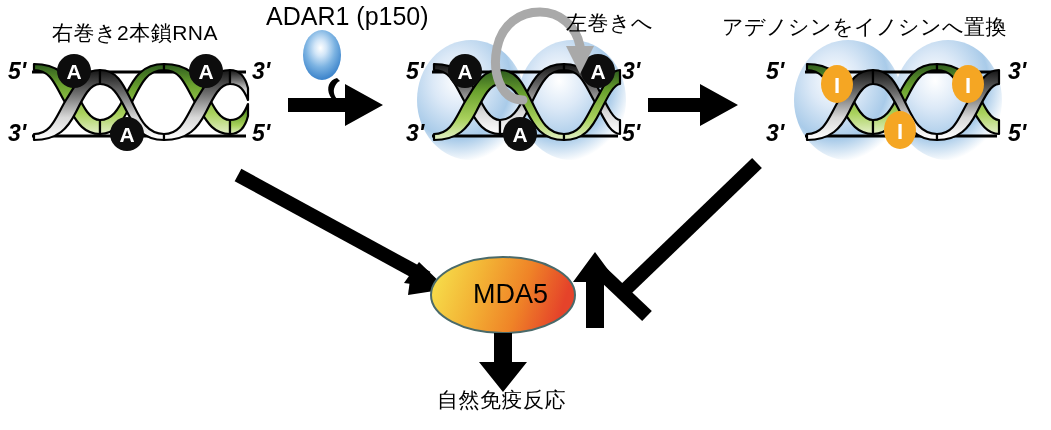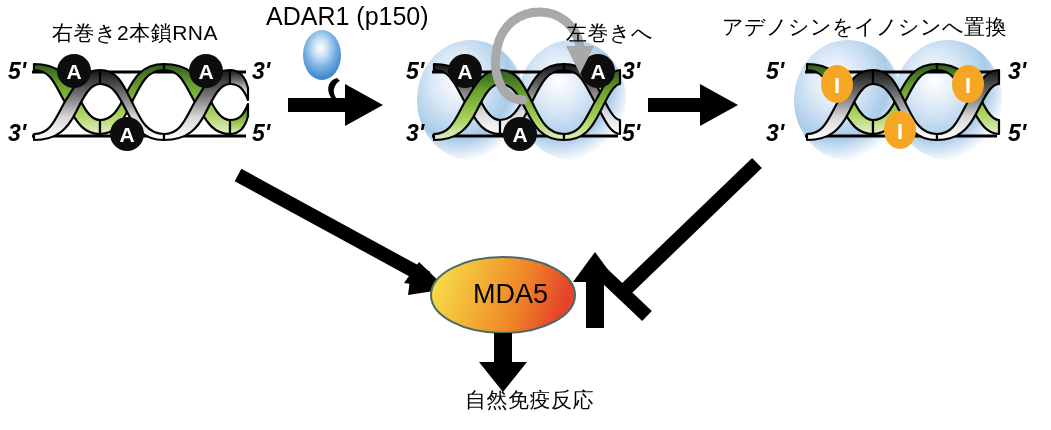--- a/index.html
+++ b/index.html
@@ -254,29 +254,29 @@
   </svg>
 
   <div class="lbl title-jp" style="left:52px; top:22px;">右巻き2本鎖RNA</div>
   <div class="lbl end-lbl" style="left:8px; top:60px;">5'</div>
   <div class="lbl end-lbl" style="left:8px; top:122px;">3'</div>
   <div class="lbl end-lbl" style="left:252px; top:60px;">3'</div>
   <div class="lbl end-lbl" style="left:252px; top:122px;">5'</div>
 
   <div class="lbl adar-lbl" style="left:266px; top:4px;">ADAR1 (p150)</div>
 
-  <div class="lbl title-jp" style="left:566px; top:22px;">左巻きへ</div>
+  <div class="lbl title-jp" style="left:566px; top:12px;">左巻きへ</div>
   <div class="lbl end-lbl" style="left:406px; top:60px;">5'</div>
   <div class="lbl end-lbl" style="left:406px; top:122px;">3'</div>
   <div class="lbl end-lbl" style="left:622px; top:60px;">3'</div>
   <div class="lbl end-lbl" style="left:622px; top:122px;">5'</div>
 
   <div class="lbl title-jp" style="left:722px; top:16px;">アデノシンをイノシンへ置換</div>
   <div class="lbl end-lbl" style="left:766px; top:60px;">5'</div>
   <div class="lbl end-lbl" style="left:766px; top:122px;">3'</div>
   <div class="lbl end-lbl" style="left:1008px; top:60px;">3'</div>
   <div class="lbl end-lbl" style="left:1008px; top:122px;">5'</div>
 
   <div class="lbl mda5-lbl" style="left:473px; top:281px;">MDA5</div>
 
-  <div class="lbl title-jp" style="left:437px; top:389px;margin-left:28px;">自然免疫反応</div>
+  <div class="lbl title-jp" style="left:437px; top:389px;">自然免疫反応</div>
 
 </div>
 
 </body></html>

